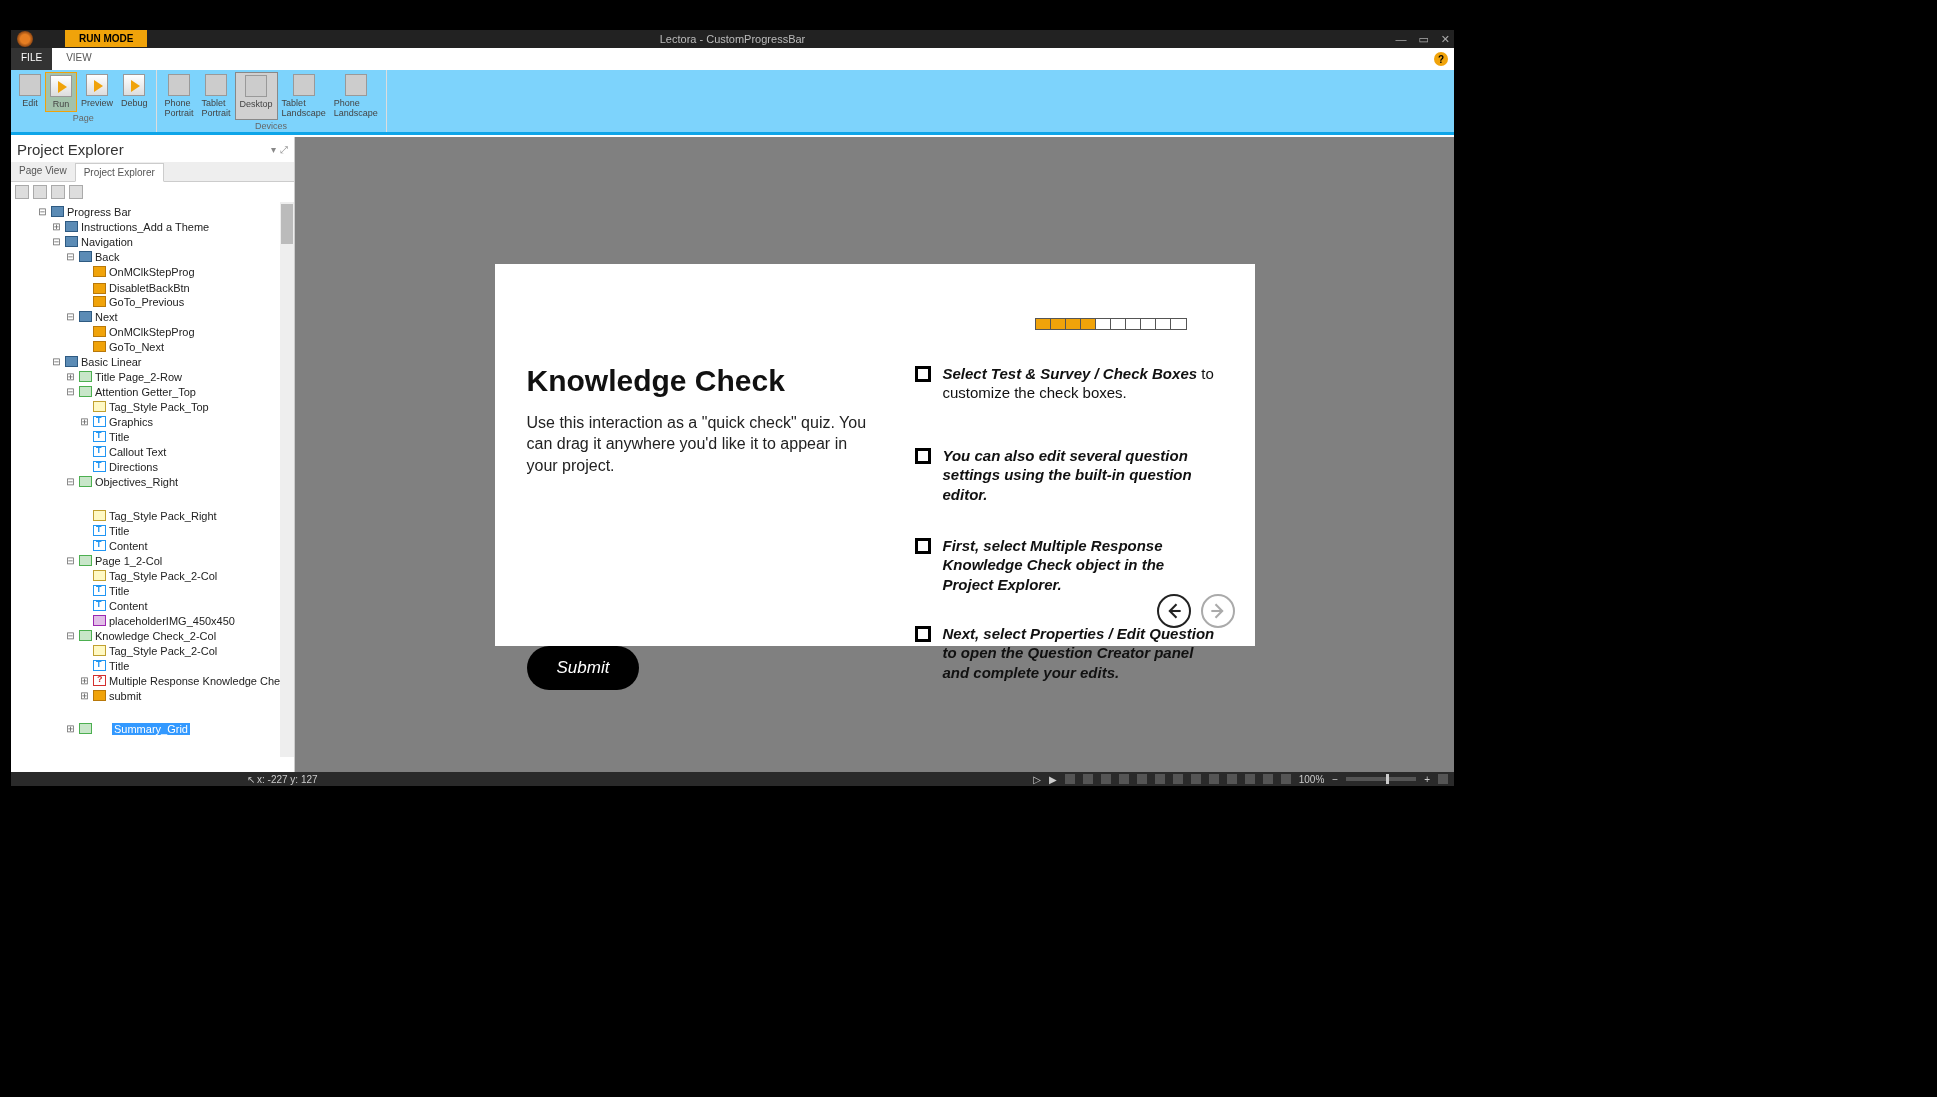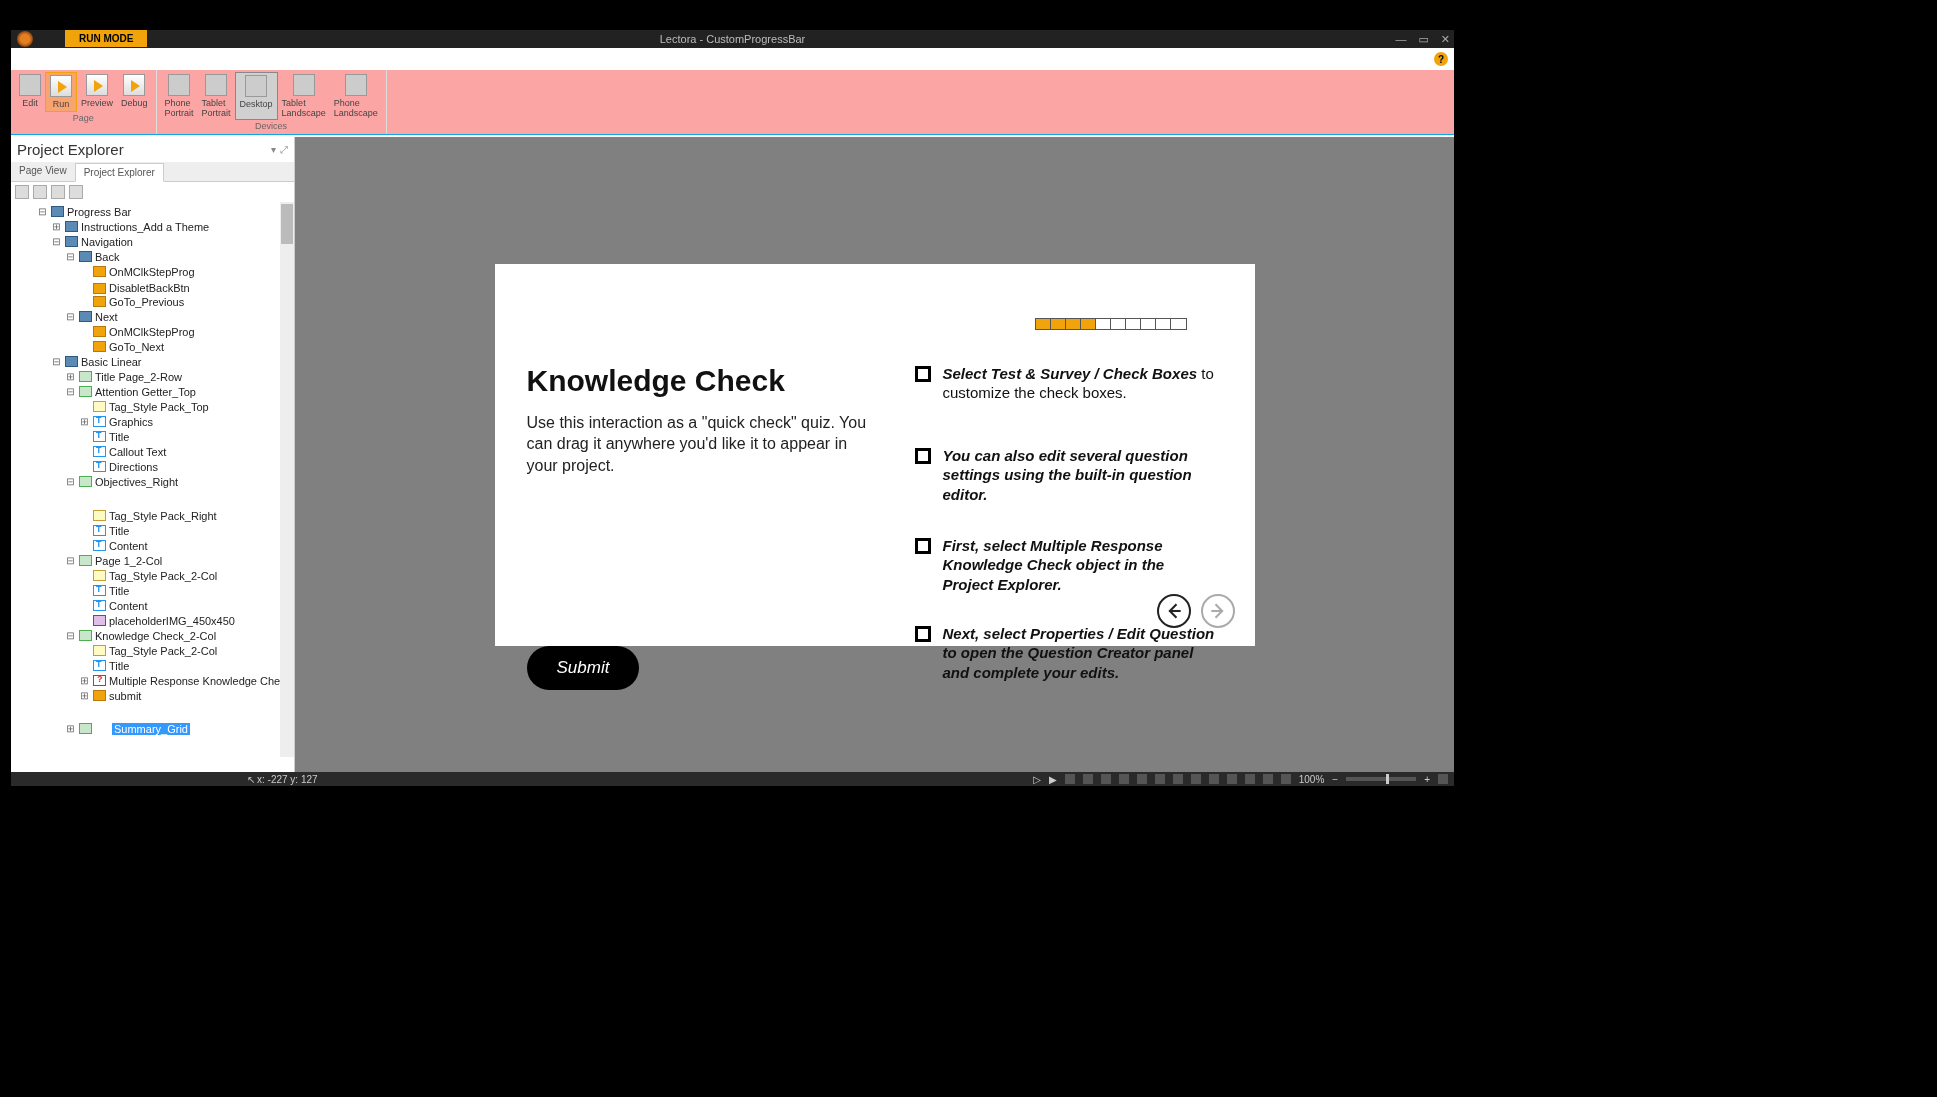--- a/index.html
+++ b/index.html
@@ -7,21 +7,21 @@
 .app-frame { position: absolute; left: 11px; top: 30px; width: 1443px; height: 756px; background: #fff; }
 .titlebar { height: 18px; background: #222; color: #ccc; display: flex; align-items: center; position: relative; font-size: 11px; }
 .titlebar .app-icon { width: 16px; height: 16px; margin-left: 6px; background: radial-gradient(circle,#e67e22 40%,#8b4513 70%); border-radius: 50%; }
 .titlebar .title-text { position: absolute; left: 50%; transform: translateX(-50%); color: #bbb; }
 .titlebar .win-btns { position: absolute; right: 4px; display: flex; gap: 12px; color: #aaa; }
 .titlebar .win-btns span { cursor: pointer; }
 .run-mode-tab { position: absolute; left: 54px; top: 0; background: #f0a30a; color: #000; font-size: 10px; font-weight: bold; padding: 3px 14px; }
 .menu-row { position: absolute; left: 0; top: 18px; height: 22px; width: 100%; background: #fff; display: flex; }
 .menu-row .file-btn { background: #333; color: #fff; font-size: 10px; padding: 4px 10px; }
 .menu-row .view-btn { font-size: 10px; padding: 4px 14px; color: #555; }
-.ribbon { position: absolute; left: 0; top: 40px; height: 65px; width: 100%; background: #fca5a5; border-bottom: 1px solid #0ea5e9; display: flex; }
+.ribbon { position: absolute; left: 0; top: 40px; height: 65px; width: 100%; background: #7dd3fc; border-bottom: 3px solid #0ea5e9; display: flex; }
 .ribbon-group { display: flex; flex-direction: column; align-items: center; padding: 2px 4px; border-right: 1px solid #ddd; }
 .ribbon-row { display: flex; }
 .ribbon-item { display: flex; flex-direction: column; align-items: center; padding: 2px 4px; font-size: 9px; color: #444; cursor: pointer; }
 .ribbon-item.highlight { background: #f0a30a55; border:1px solid #f0a30a; }
 .ribbon-item.selected { background: #d0d0d0; border:1px solid #888; }
 .ribbon-icon { width: 22px; height: 22px; background: #ccc; border: 1px solid #999; margin-bottom: 2px; }
 .ribbon-icon.play { background: linear-gradient(#fff,#ddd); position:relative; }
 .ribbon-icon.play::after{content:"";position:absolute;left:7px;top:5px;border-left:9px solid #f0a30a;border-top:6px solid transparent;border-bottom:6px solid transparent;}
 .ribbon-group-label { font-size: 9px; color: #666; margin-top: 1px; }
 .side-panel { position: absolute; left: 0; top: 107px; width: 284px; bottom: 14px; background: #fff; border-right: 1px solid #ccc; }
@@ -83,20 +83,24 @@
     <div class="app-icon"></div>
     <div class="run-mode-tab">RUN MODE</div>
     <div class="title-text">Lectora - CustomProgressBar</div>
     <div class="win-btns">
       <span>—</span>
       <span>▭</span>
       <span>✕</span>
     </div>
   </div>
 
+  <div class="menu-row">
+    <div class="file-btn">FILE</div>
+    <div class="view-btn">VIEW</div>
+  </div>
   <div class="help-btn">?</div>
 
   <div class="ribbon">
     <div class="ribbon-group">
       <div class="ribbon-row">
         <div class="ribbon-item">
             <div class="ribbon-icon"></div>
             <span>Edit</span>
           </div>
         <div class="ribbon-item highlight">

